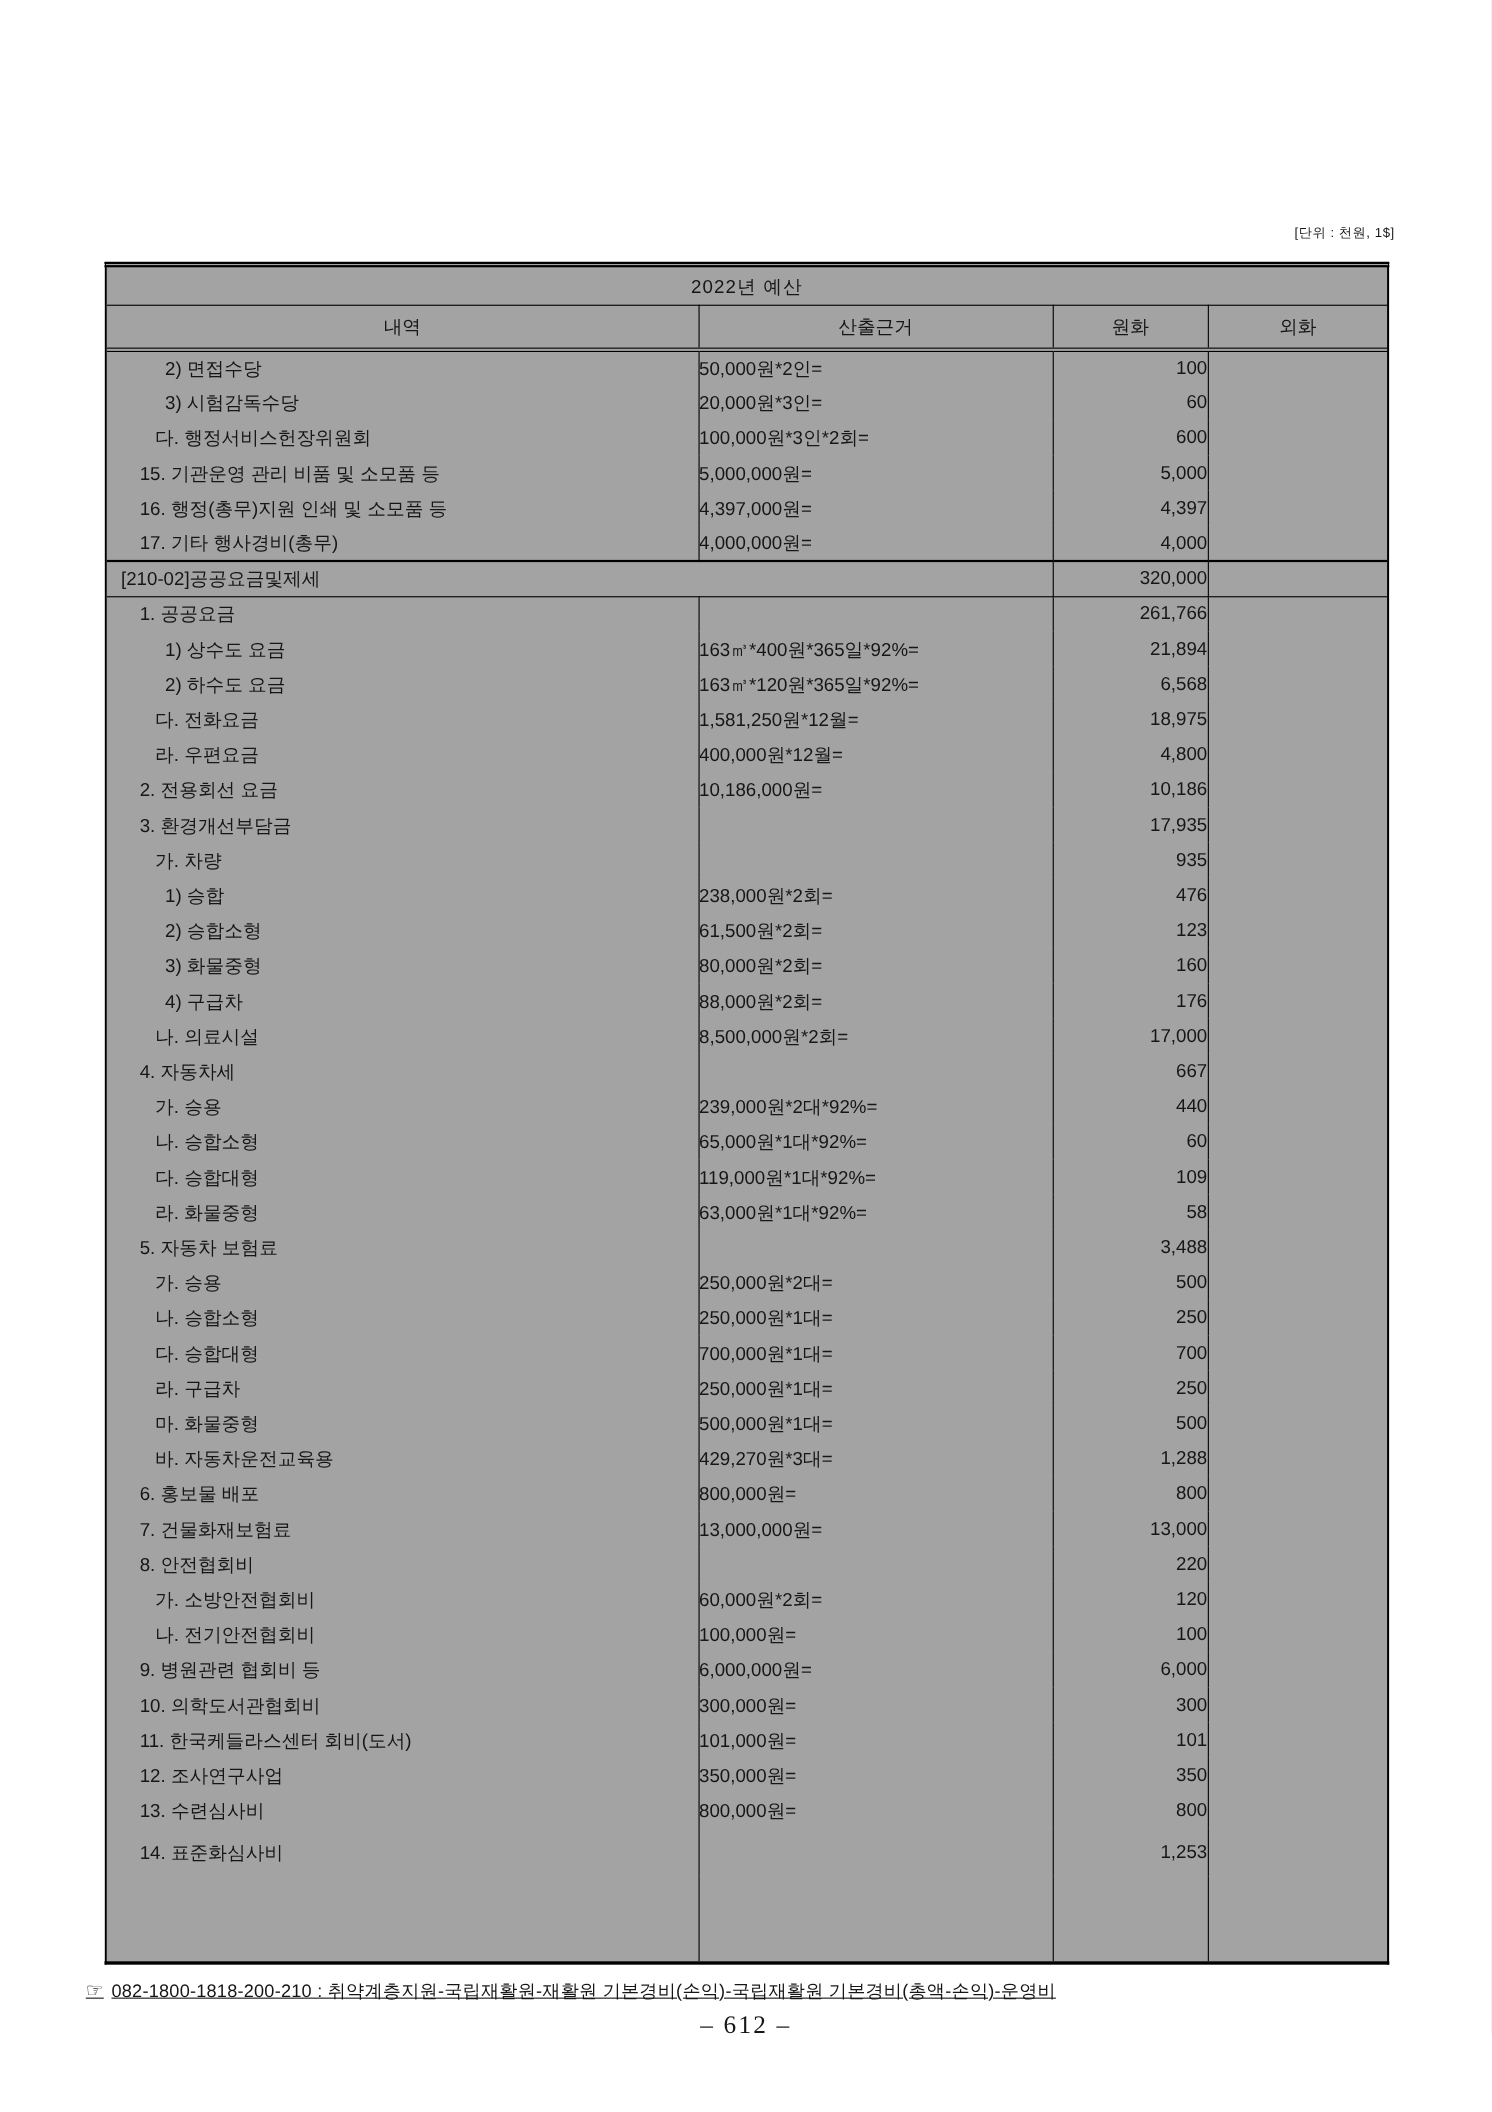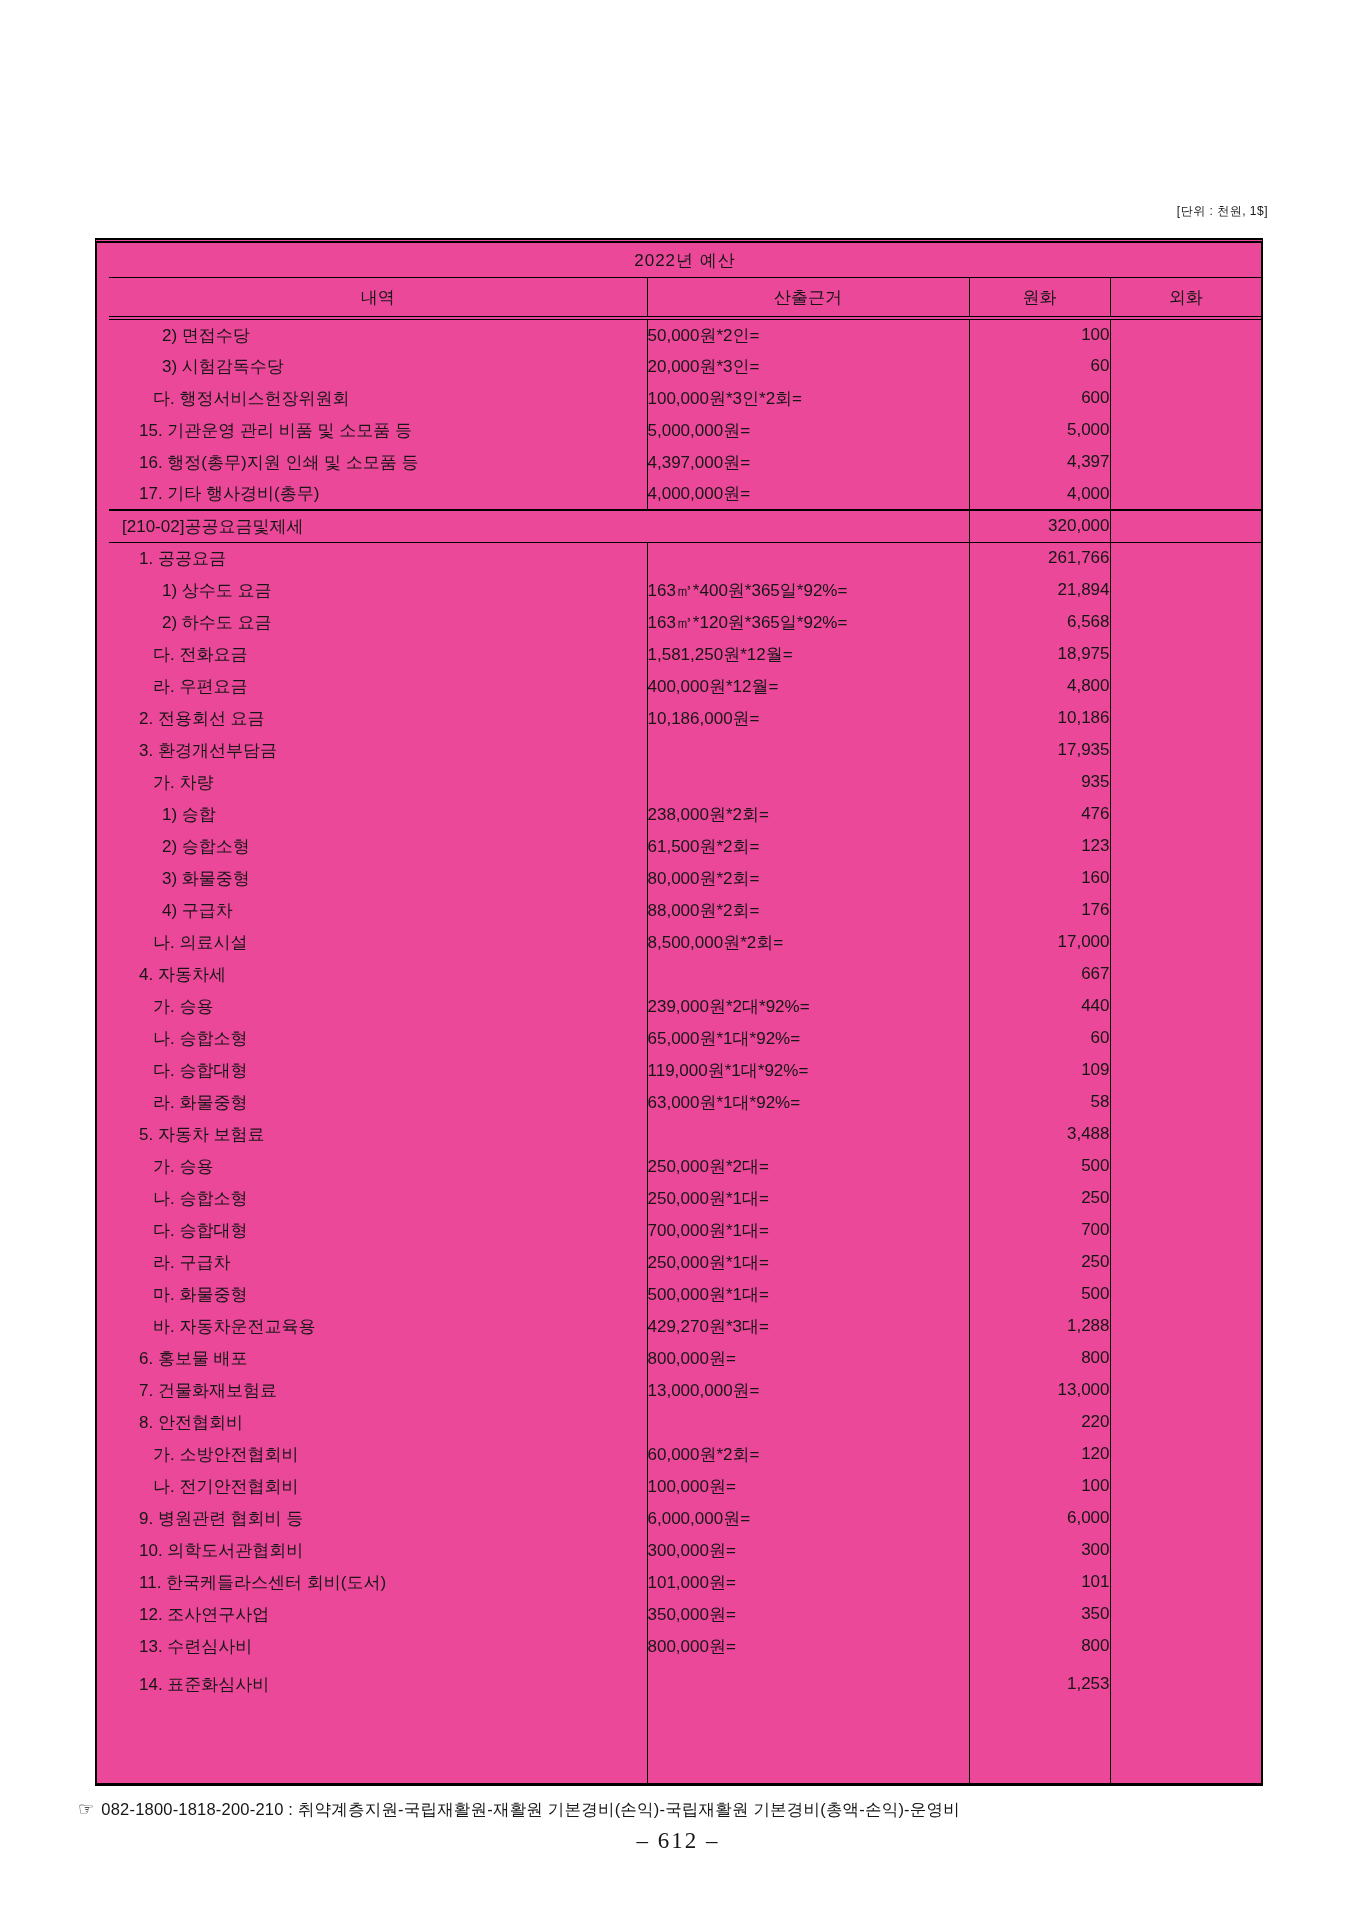--- a/index.html
+++ b/index.html
@@ -29,22 +29,21 @@
     left: 95px;
     top: 238px;
     width: 1168px;
     height: 1548px;
     box-sizing: border-box;
     border-left: 2.5px solid #000;
     border-right: 2.5px solid #000;
     border-top: 5px double #000;
     border-bottom: 3.5px solid #000;
     overflow: hidden;
-    background: #ec4899;
-    padding-left: 12px;
+    background: #a3a3a3;
   }
   table.budget {
     width: 100%;
     height: 100%;
     border-collapse: collapse;
     table-layout: fixed;
   }
   table.budget td, table.budget th {
     padding: 0;
     margin: 0;
@@ -87,20 +86,21 @@
   .fx-cell   { }
   .last-row td { height: 44px; padding-top: 10px; }
   .spacer-row td { height: auto; }
   .footer-note {
     position: absolute;
     left: 78px;
     top: 1798px;
     font-size: 16.5px;
     white-space: nowrap;
     letter-spacing: 0.2px;
+    text-decoration: underline;
   }
   .footer-note .hand {
     font-size: 18px;
     margin-right: 7px;
   }
   .page-number {
     position: absolute;
     top: 1828px;
     left: 0;
     right: 0;

